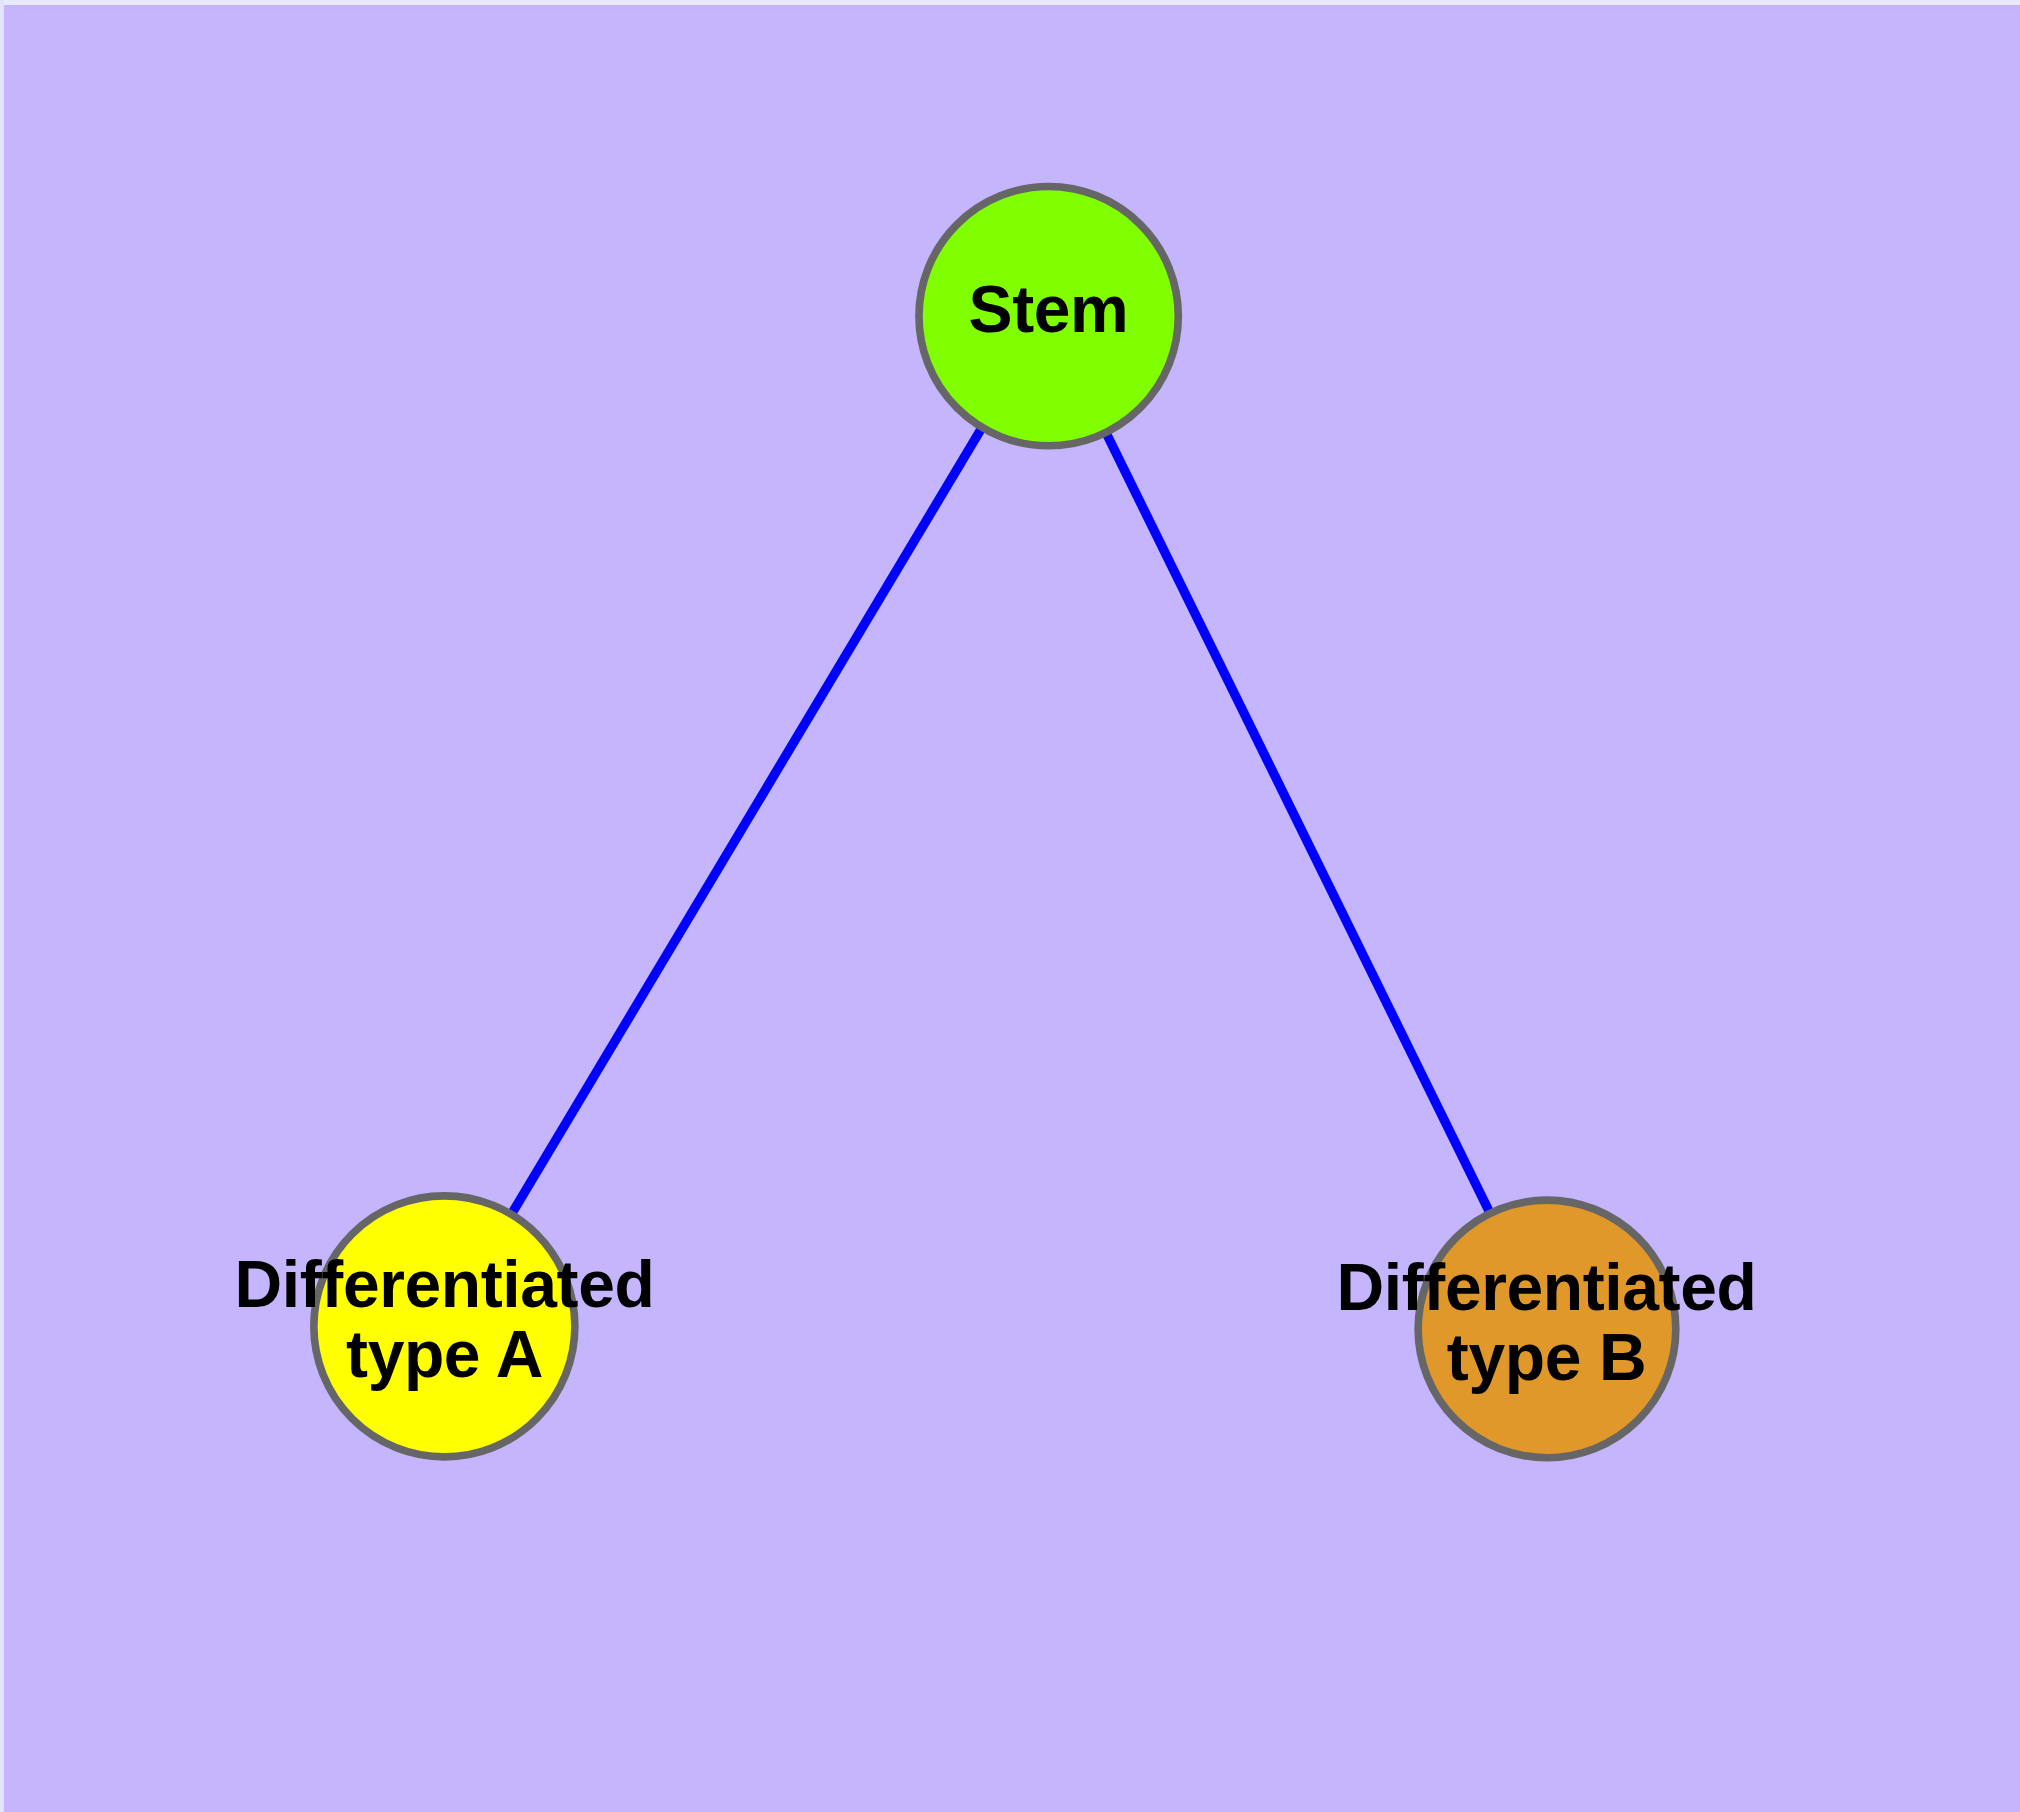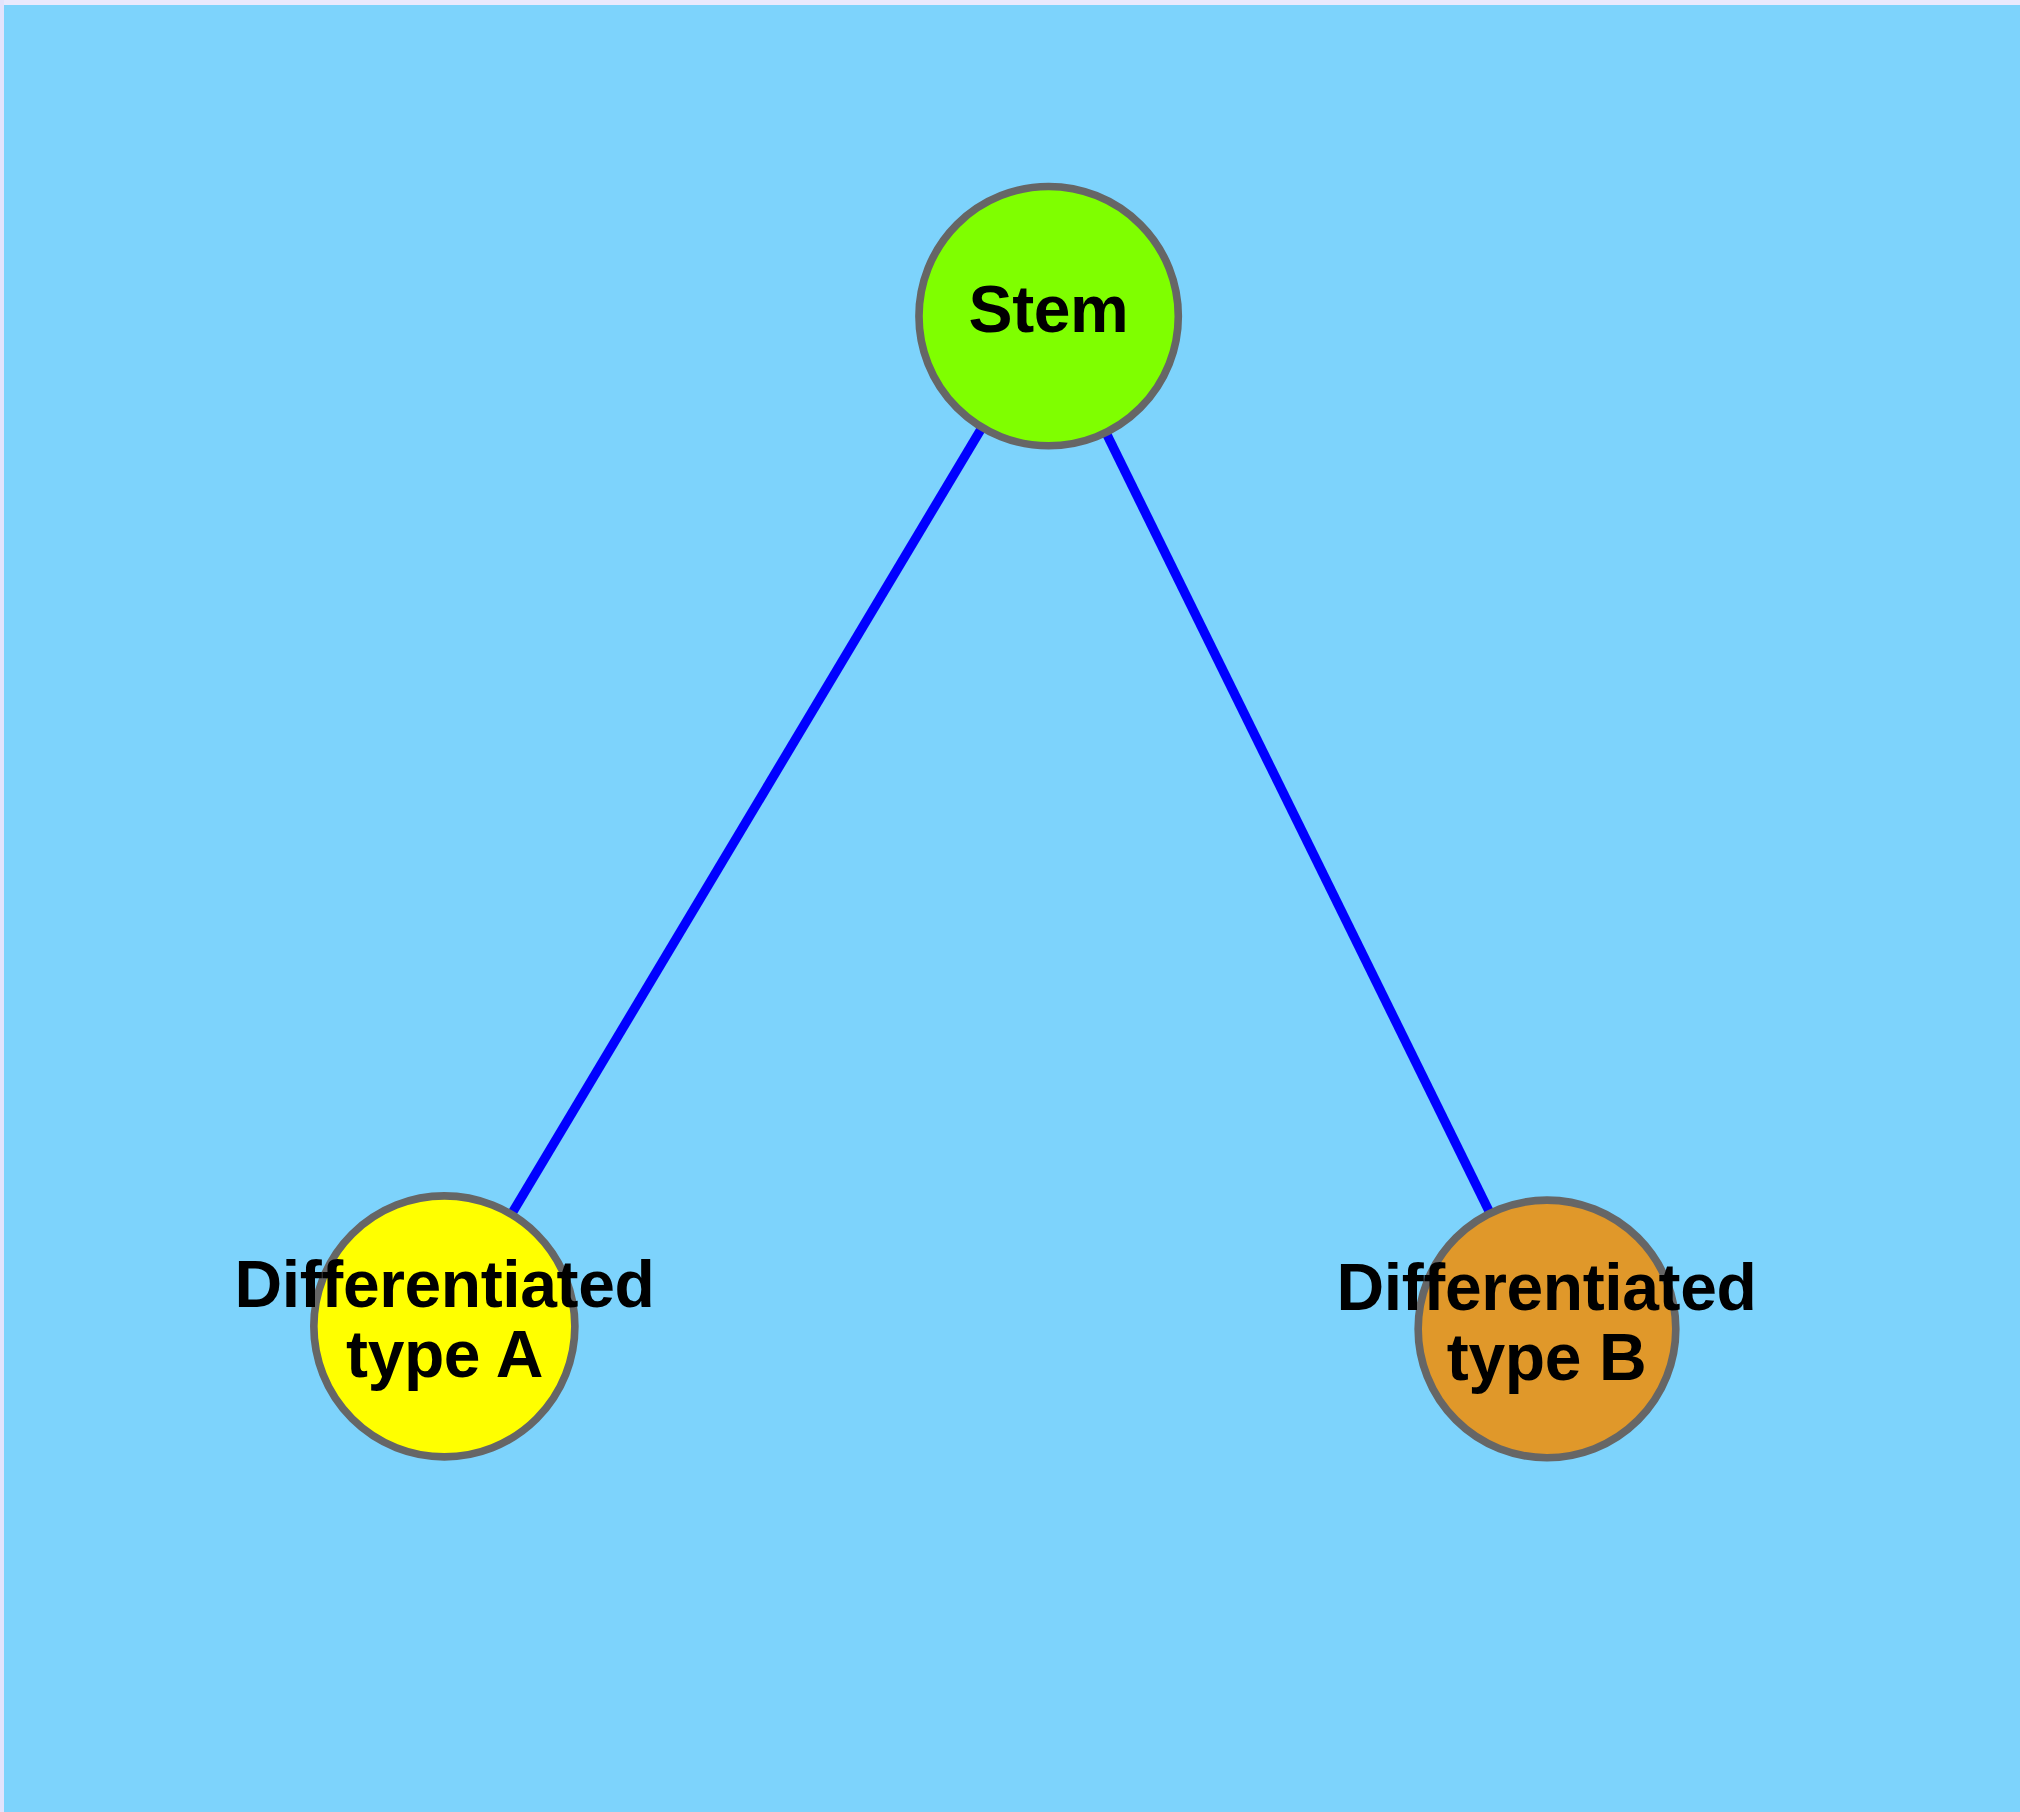--- a/index.html
+++ b/index.html
@@ -52,21 +52,21 @@
     color: #000000;
     line-height: 1.06;
     white-space: pre;
     letter-spacing: -0.4px;
     pointer-events: none;
   }
 </style>
 </head>
 <body>
 
-<div id="canvas" style="background: #7dd3fc;">
+<div id="canvas" style="background: #c4b5fd;">
 
   <div class="bleed-top"></div>
   <div class="bleed-left"></div>
 
   <svg id="graph-svg" viewBox="0 0 2384 2138">
     <g id="edge-layer">
         <line x1="1157.433750550117" y1="506.01959234819134" x2="604.079580091495" y2="1431.122216733433" class="edge-line" stroke="#0000ff"></line>
         <line x1="1305.4321987096664" y1="512.0756419354616" x2="1757.009299346525" y2="1429.8216202705737" class="edge-line" stroke="#0000ff"></line>
       </g>
     <g id="node-layer">

